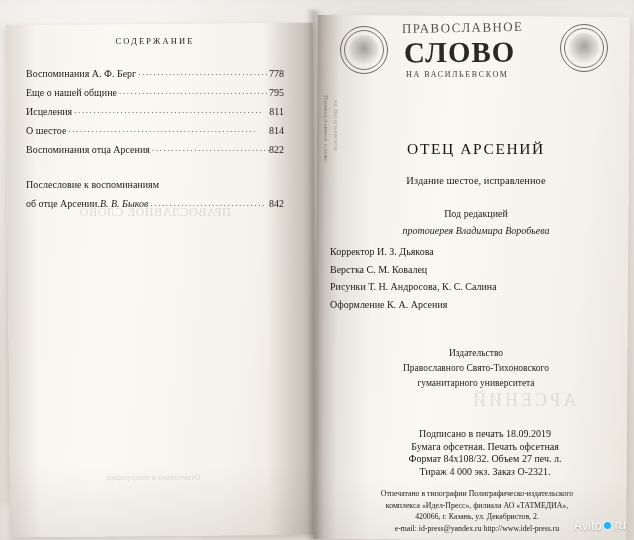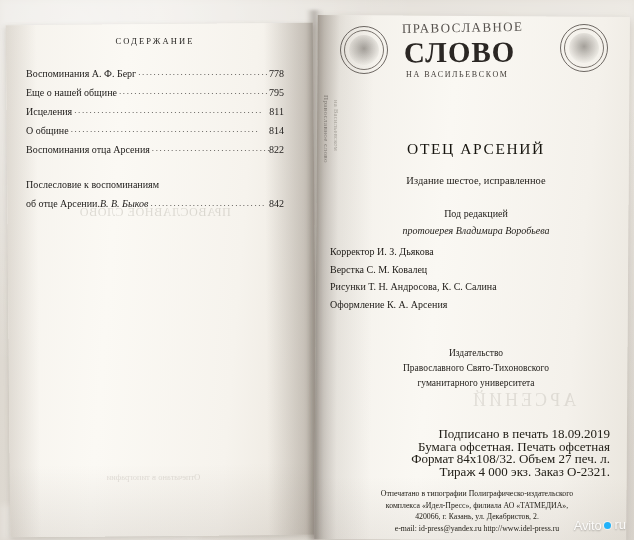--- a/index.html
+++ b/index.html
@@ -266,22 +266,22 @@
     text-align: center;
     font-size: 9.5px;
     line-height: 15px;
     color: #1f1c18;
   }
   .tech-block {
     position: absolute;
     left: 360px;
     top: 428px;
     width: 250px;
-    text-align: right;
-    font-size: 13px;
+    text-align: center;
+    font-size: 10px;
     line-height: 12.5px;
     color: #232019;
   }
   .print-block {
     position: absolute;
     left: 344px;
     top: 488px;
     width: 266px;
     text-align: center;
     font-size: 7.8px;
@@ -384,21 +384,21 @@
       <span class="toc-title">Еще о нашей общине</span>
       <span class="toc-dots">.................................................</span>
       <span class="toc-page">795</span>
     </div>
     <div class="toc-row">
       <span class="toc-title">Исцеления</span>
       <span class="toc-dots">.................................................</span>
       <span class="toc-page">811</span>
     </div>
     <div class="toc-row">
-      <span class="toc-title">О общине</span>
+      <span class="toc-title">О шестое</span>
       <span class="toc-dots">.................................................</span>
       <span class="toc-page">814</span>
     </div>
     <div class="toc-row">
       <span class="toc-title">Воспоминания отца Арсения</span>
       <span class="toc-dots">.................................................</span>
       <span class="toc-page">822</span>
     </div>
 
     <div class="toc-block">

